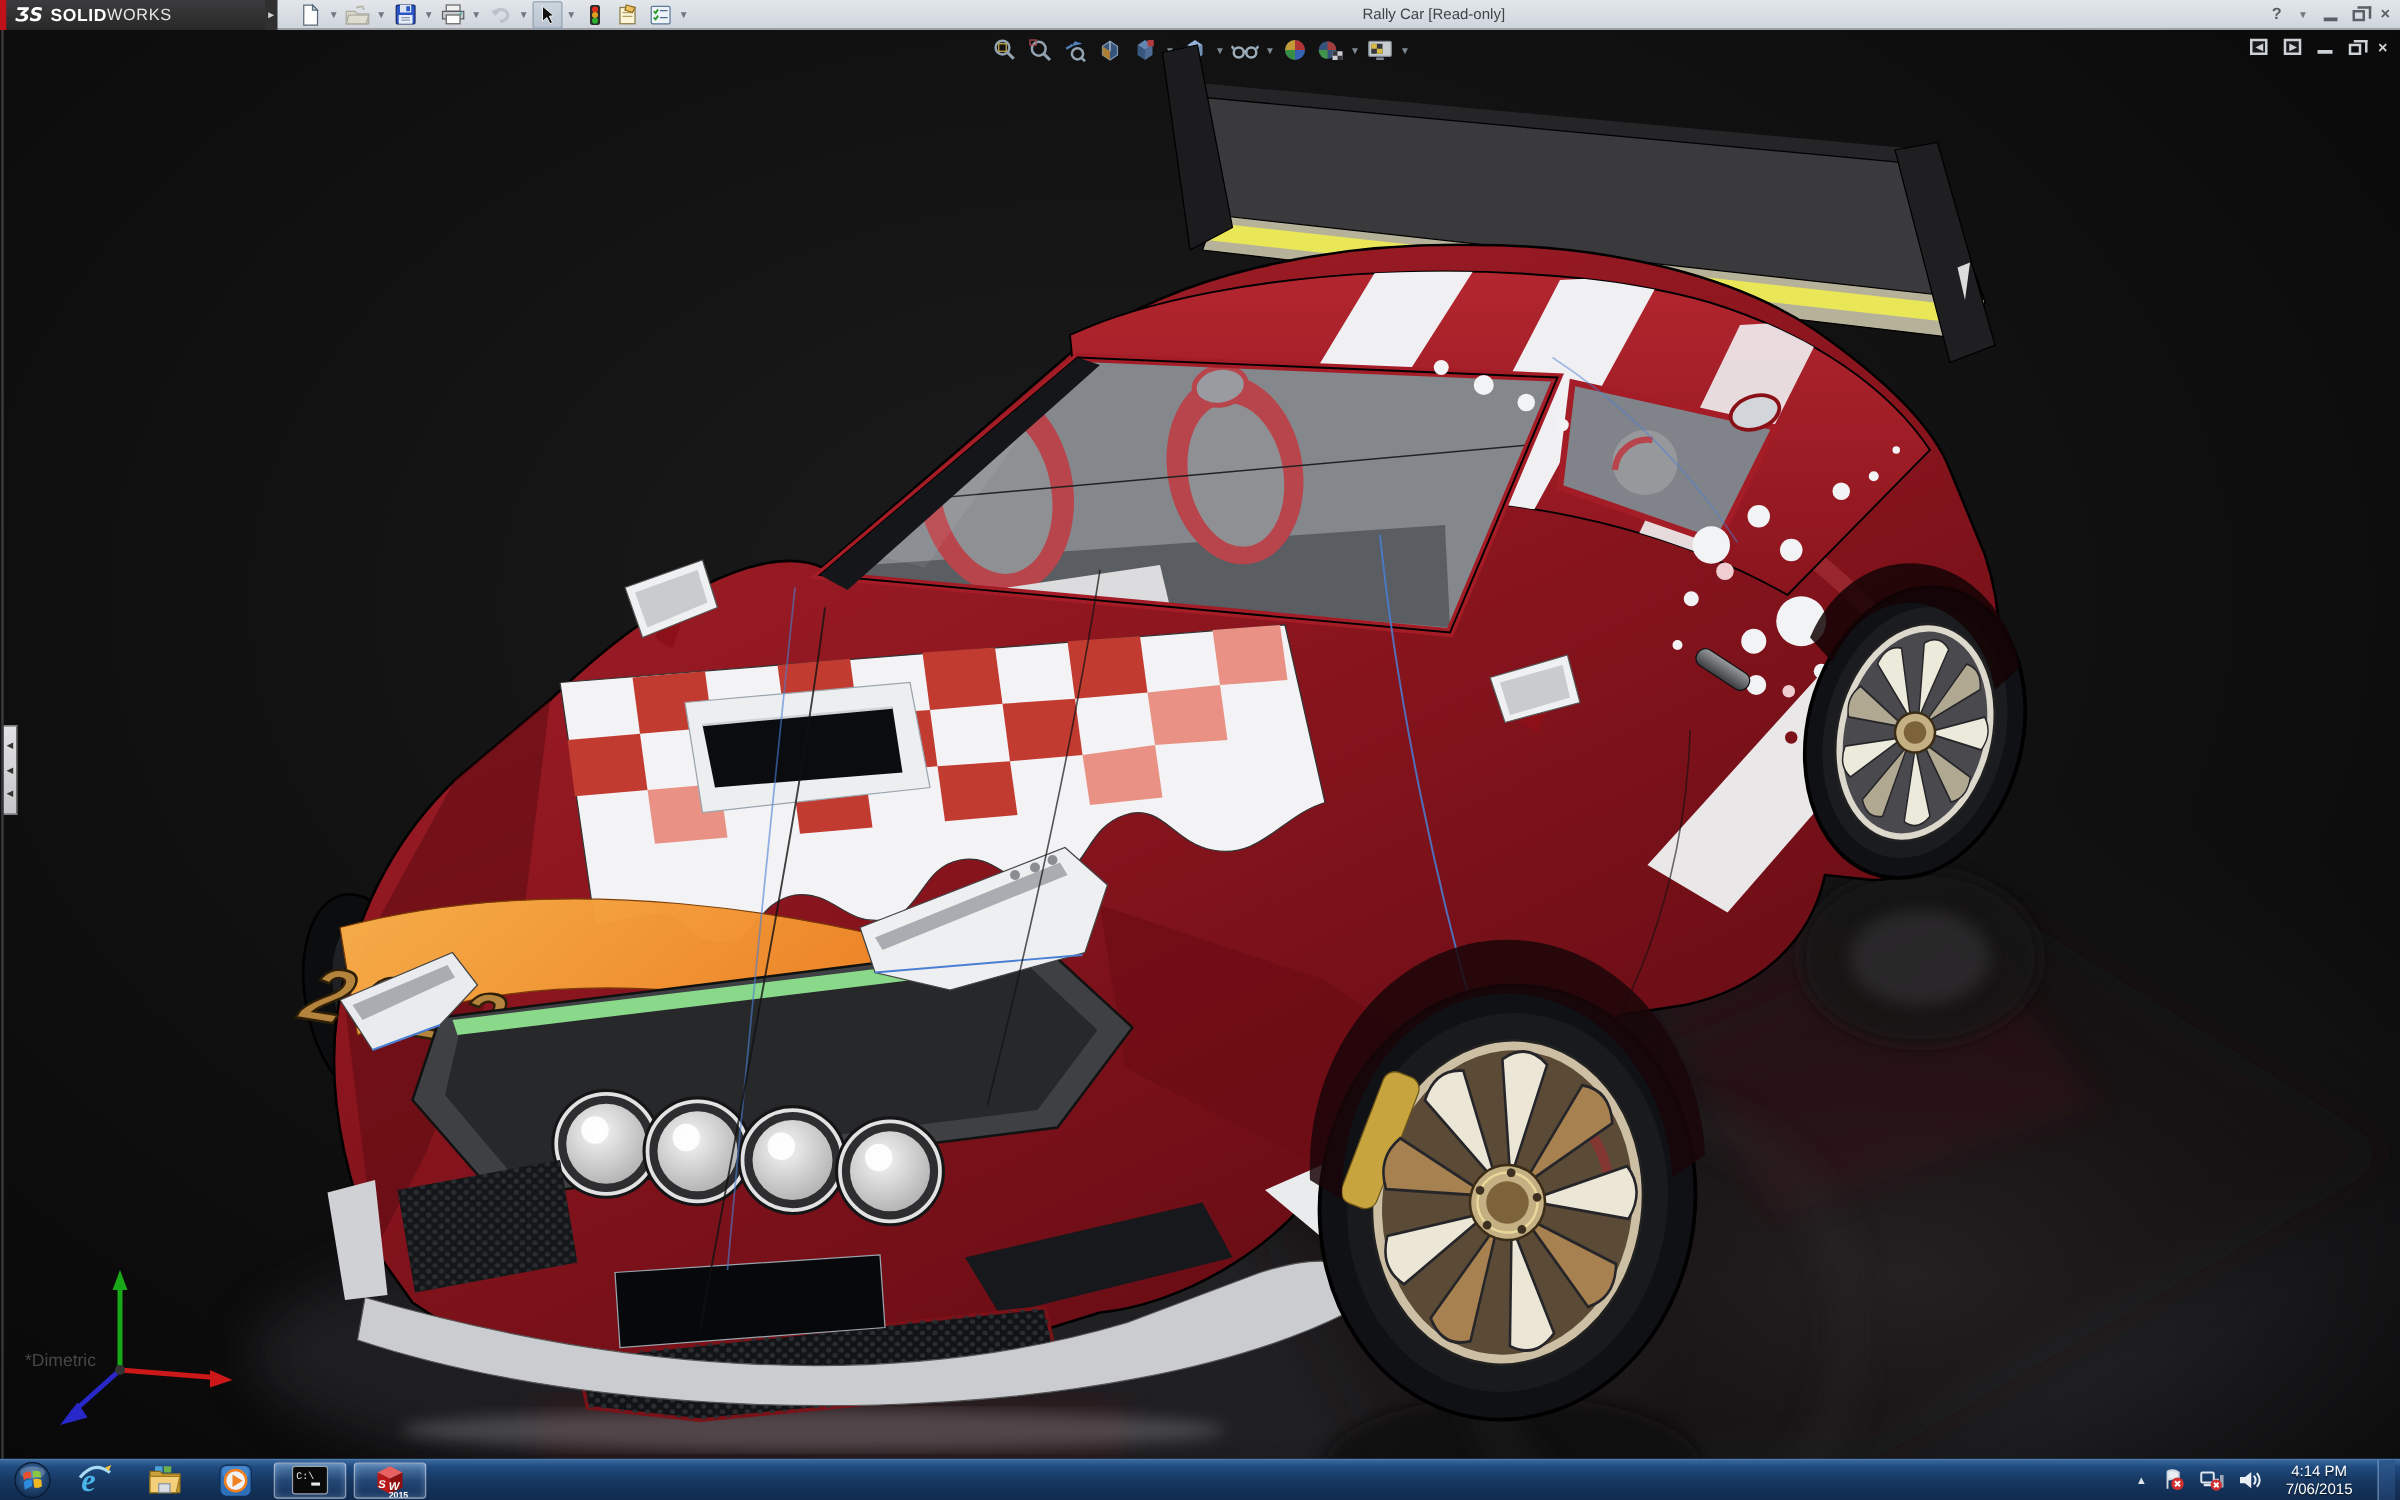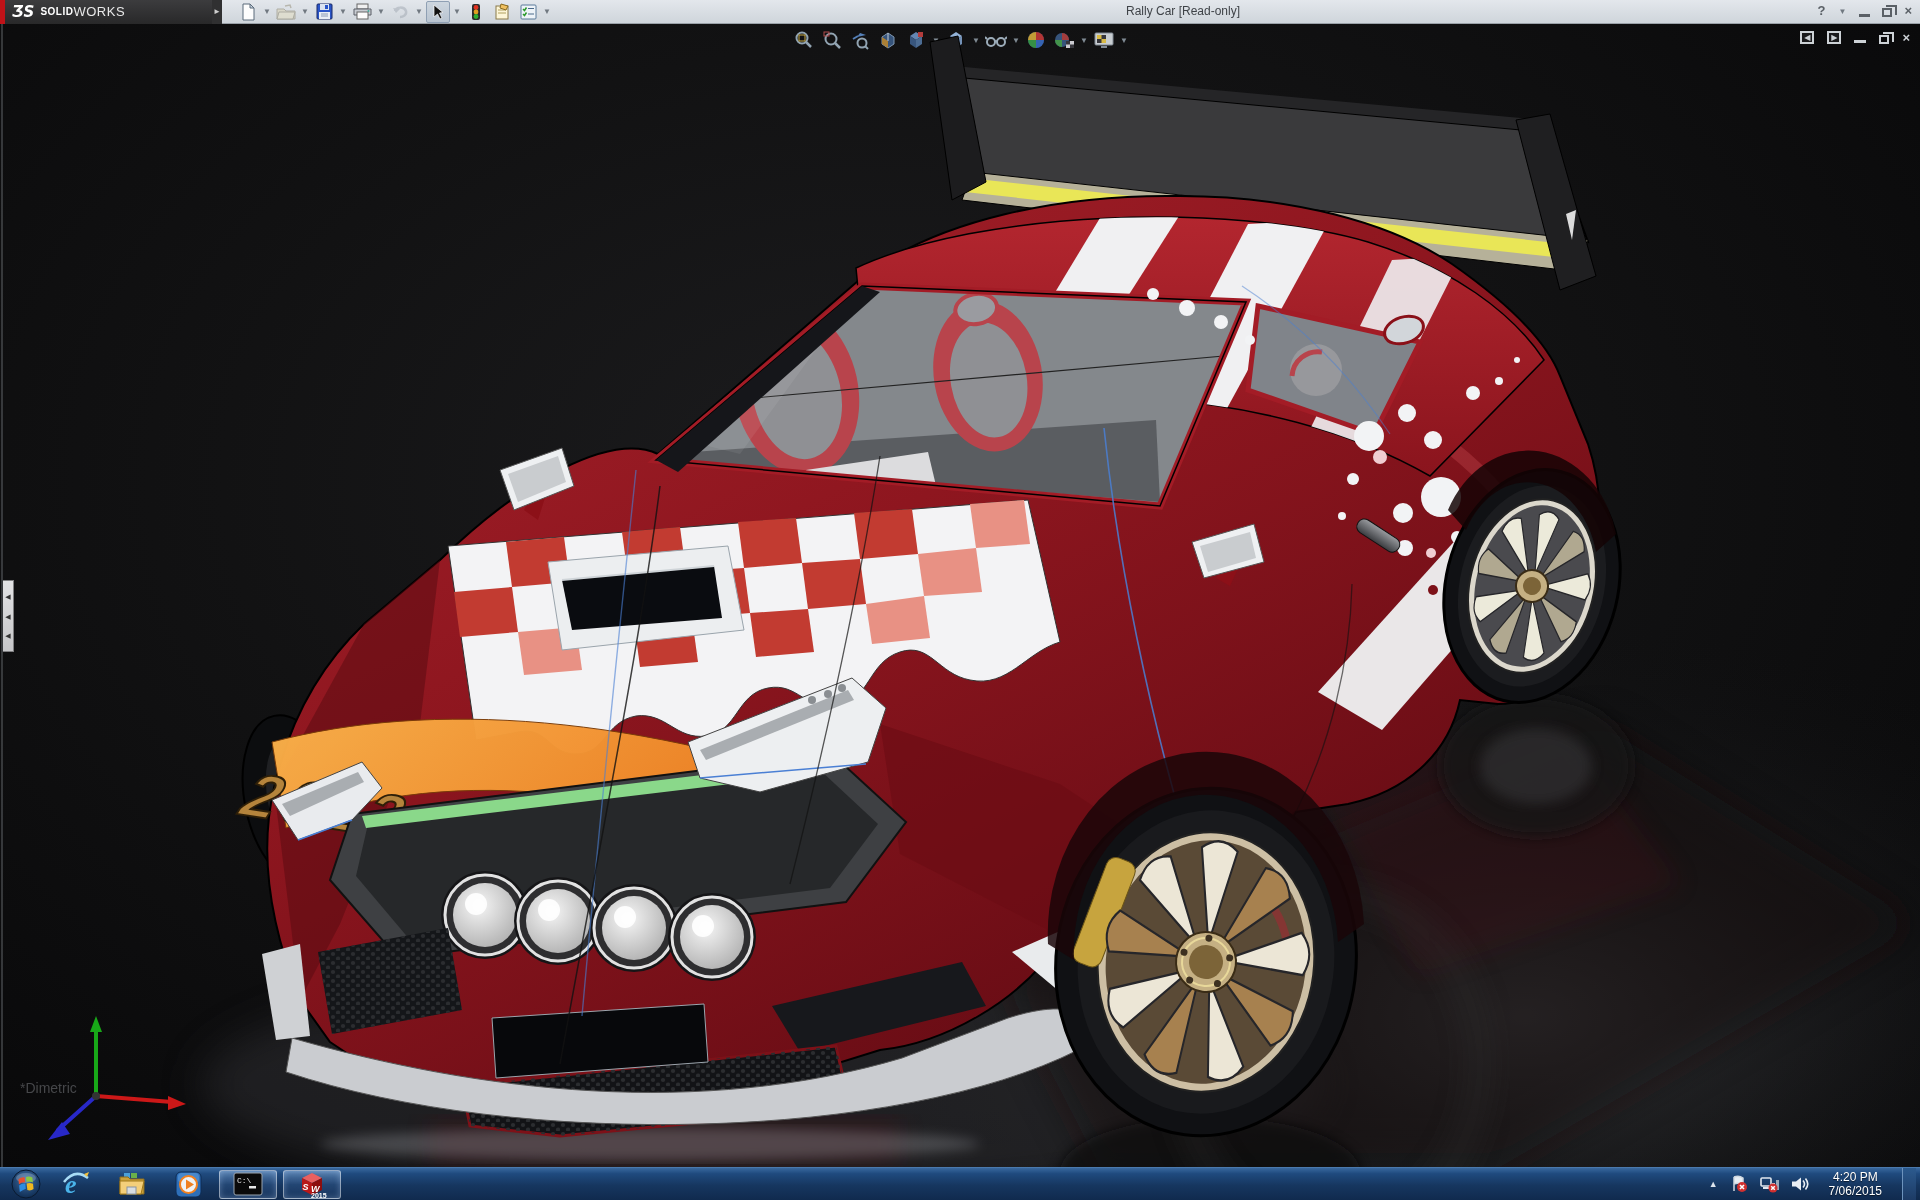--- a/index.html
+++ b/index.html
@@ -8,30 +8,30 @@
 
   
   .titlebar { position:absolute; left:0; top:0; width:1920px; height:24px;
     background:linear-gradient(#e3e7ec,#cfd5db); border-bottom:1px solid #9aa1a8;
     display:flex; align-items:center; }
   .logo { height:24px; width:212px; background:linear-gradient(#3c3c3e,#282829);
     display:flex; align-items:center; padding-left:12px; position:relative; flex:0 0 auto; }
   .logo::before { content:""; position:absolute; left:0; top:0; width:5px; height:24px; background:#c01218; }
   .logo .mark { color:#fff; font-style:italic; font-weight:bold; font-size:15px;
     font-family:"DejaVu Sans",sans-serif; margin-right:6px; }
-  .logo .b1 { color:#fff; font-weight:bold; font-size:10px; letter-spacing:.5px; }
+  .logo .b1 { color:#fff; font-weight:bold; font-size:14px; letter-spacing:.5px; }
   .logo .b2 { color:#e8e8e8; font-weight:normal; font-size:13px; letter-spacing:.5px;text-align:right; }
   .logo-arrow { width:10px; height:24px; background:#303031; color:#cfcfcf; font-size:8px;
     display:flex; align-items:center; justify-content:center; flex:0 0 auto; }
   .tools { display:flex; align-items:center; margin-left:14px; gap:2px; }
   .tbtn { width:24px; height:22px; display:flex; align-items:center; justify-content:center; }
   .tbtn.pressed { background:linear-gradient(#cdd6df,#b9c4d0); border:1px solid #8fa0b4; border-radius:2px; }
   .tcaret { font-size:8px; color:#707880; width:10px; text-align:center; }
   .dim { opacity:.45; }
-  .wtitle { position:absolute; left:1090px; top:4px; font-size:12px; color:#3f4348;margin-left:36px; }
+  .wtitle { position:absolute; left:1090px; top:4px; font-size:12px; color:#3f4348; }
   .winbtns { position:absolute; right:8px; top:2px; display:flex; align-items:center; gap:12px; }
   .winbtns .g { color:#5a6066; font-size:13px; font-weight:bold; line-height:18px; }
   .mini { width:11px; height:3px; background:#5a6066; margin-top:9px; }
   .rest { width:10px; height:9px; border:2px solid #5a6066; position:relative; margin-top:3px; }
   .rest::before { content:""; position:absolute; left:2px; top:-5px; width:9px; height:8px;
     border:2px solid #5a6066; border-bottom:none; border-left:none; }
 
   
   .viewport { position:absolute; left:0; top:24px; width:1920px; height:1143px;
     background:radial-gradient(ellipse at 46% 40%, #1c1c1e 0%, #121213 45%, #070708 100%); }
@@ -687,18 +687,18 @@
       <rect x="12" y="8" width="3" height="7" fill="#dfe6ee"></rect>
         <rect x="16" y="5" width="3" height="10" fill="#9aa8b8"></rect>
       <circle cx="13" cy="13" r="4.5" fill="#d03030"></circle>
       <path d="M11.2,11.2 l3.6,3.6 M14.8,11.2 l-3.6,3.6" stroke="#fff" stroke-width="1.5"></path>
     </svg>
     <svg width="18" height="16">
       <polygon points="1,5.5 5,5.5 10,1.5 10,14.5 5,10.5 1,10.5" fill="#e8eef4"></polygon>
       <path d="M12,4.5 q3,3.5 0,7 M14.5,2.5 q4.5,5.5 0,11" stroke="#e8eef4" stroke-width="1.6" fill="none"></path>
     </svg>
     <div class="clock">
-      <div>4:20 PM</div>
+      <div>4:14 PM</div>
       <div>7/06/2015</div>
     </div>
     <div class="showdesk"></div>
   </div>
 </div>
 
 </body></html>

